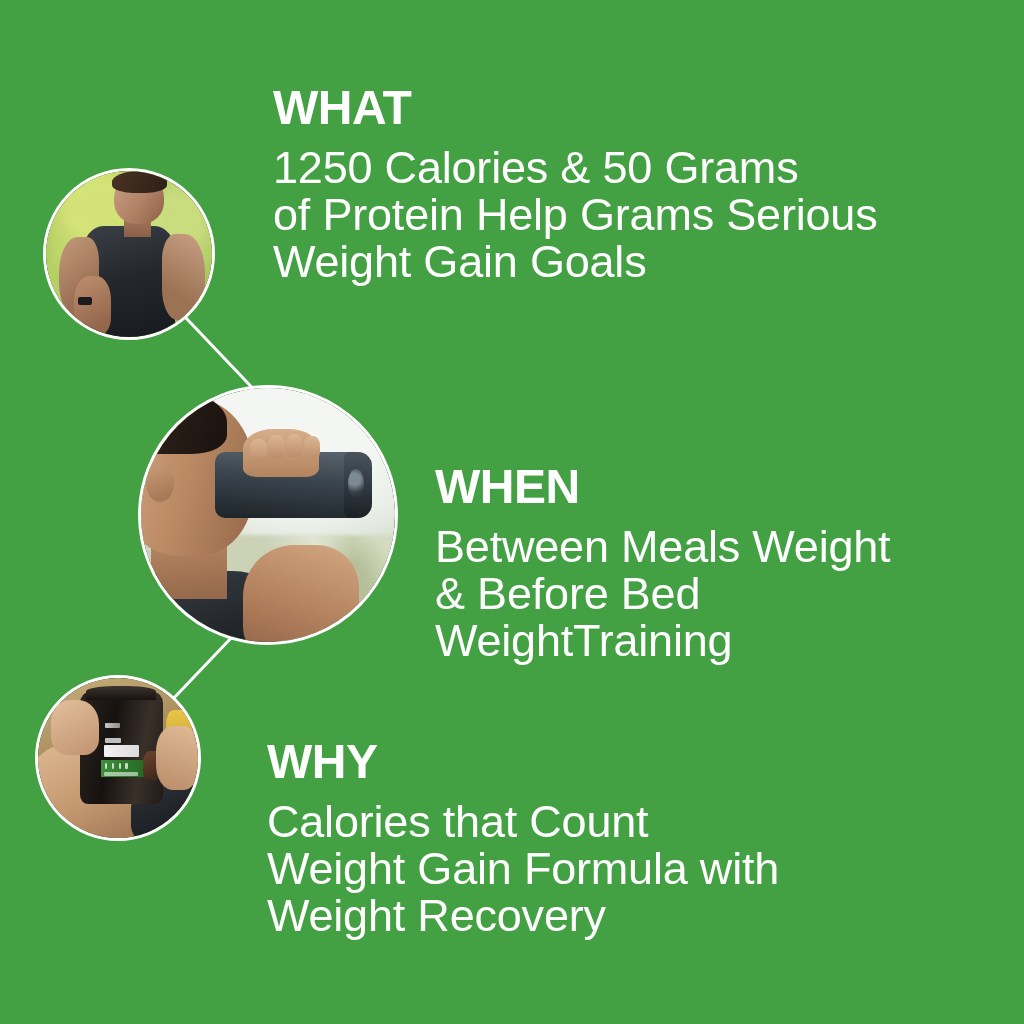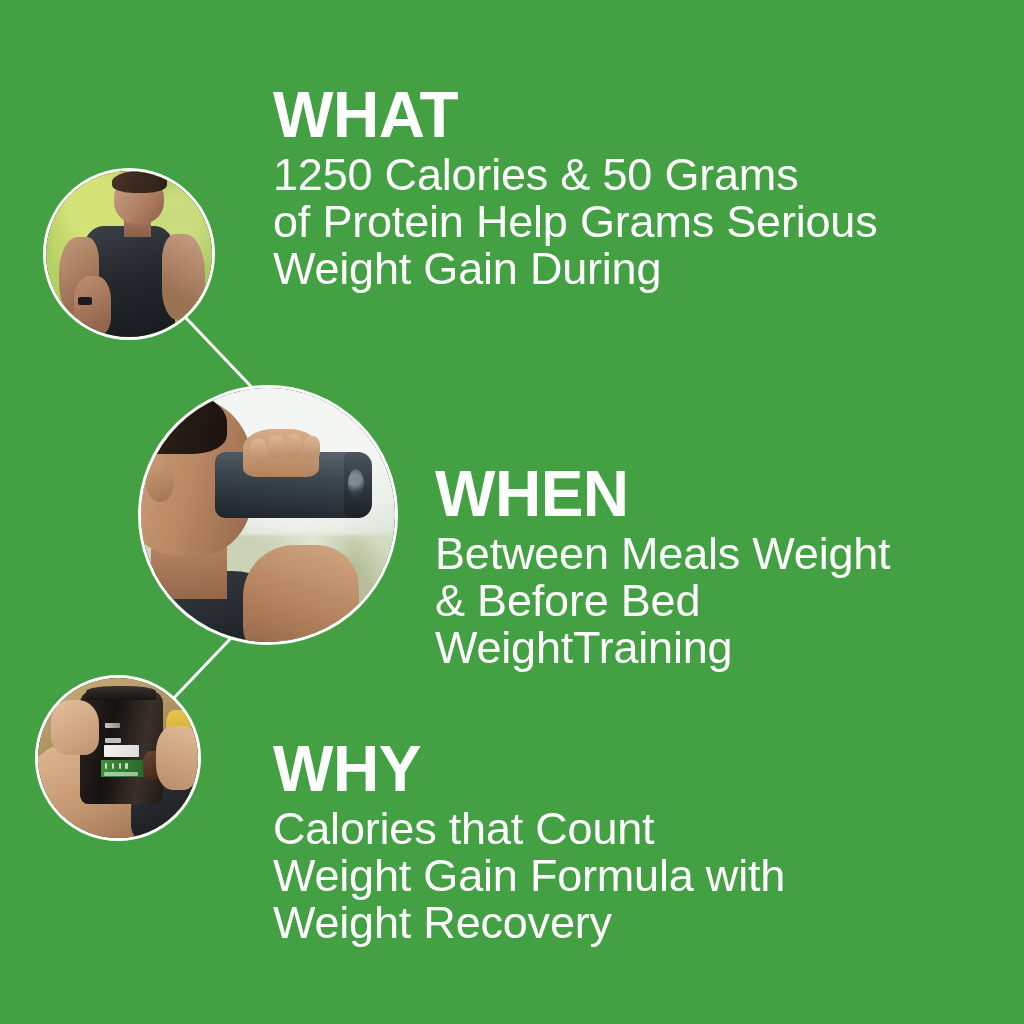--- a/index.html
+++ b/index.html
@@ -276,39 +276,39 @@
     position: absolute; right: -2%; bottom: -4%;
     width: 44%; height: 38%;
     border-radius: 40% 20% 10% 30%;
     background: linear-gradient(160deg, #2d3137 0%, #15181c 100%);
   }
 
   
   .text-block { position: absolute; }
   .heading {
     color: #ffffff;
-    font-size: 64px;
+    font-size: 48px;
     line-height: 64px;
     font-weight: 700;
     letter-spacing: -0.5px;
-    margin: 11px 0 4px 0;
+    margin: 4px 0 4px 0;
     white-space: nowrap;
   }
   .body-line {
     color: #ffffff;
     font-size: 45px;
     line-height: 47px;
     font-weight: 400;
     letter-spacing: -0.2px;
     white-space: nowrap;
   }
 
   #block-what { left: 273px; top: 72px; }
   #block-when { left: 435px; top: 451px; }
-  #block-why  { left: 273px; top: 726px; }
+  #block-why  { left: 267px; top: 726px; }
 </style>
 </head>
 <body>
 
 <div id="canvas">
 
   <svg class="connectors" viewBox="0 0 1024 1024">
     <path d="M 186 318 L 262 398" stroke="#ffffff" stroke-width="3" fill="none" stroke-linecap="round"></path>
     <path d="M 233 636 L 172 700" stroke="#ffffff" stroke-width="3" fill="none" stroke-linecap="round"></path>
   </svg>
@@ -369,21 +369,21 @@
       <div class="pr-tub-lid"></div>
       <div class="pr-hand-top"></div>
       <div class="pr-hand-right"></div>
     </div>
   </div>
 
   <div class="text-block" id="block-what">
     <div class="heading">WHAT</div>
     <div class="body-line">1250 Calories &amp; 50 Grams</div>
     <div class="body-line">of Protein Help Grams Serious</div>
-    <div class="body-line">Weight Gain During</div>
+    <div class="body-line">Weight Gain Goals</div>
   </div>
 
   <div class="text-block" id="block-when">
     <div class="heading">WHEN</div>
     <div class="body-line">Between Meals Weight</div>
     <div class="body-line">&amp; Before Bed</div>
     <div class="body-line">WeightTraining</div>
   </div>
 
   <div class="text-block" id="block-why">

